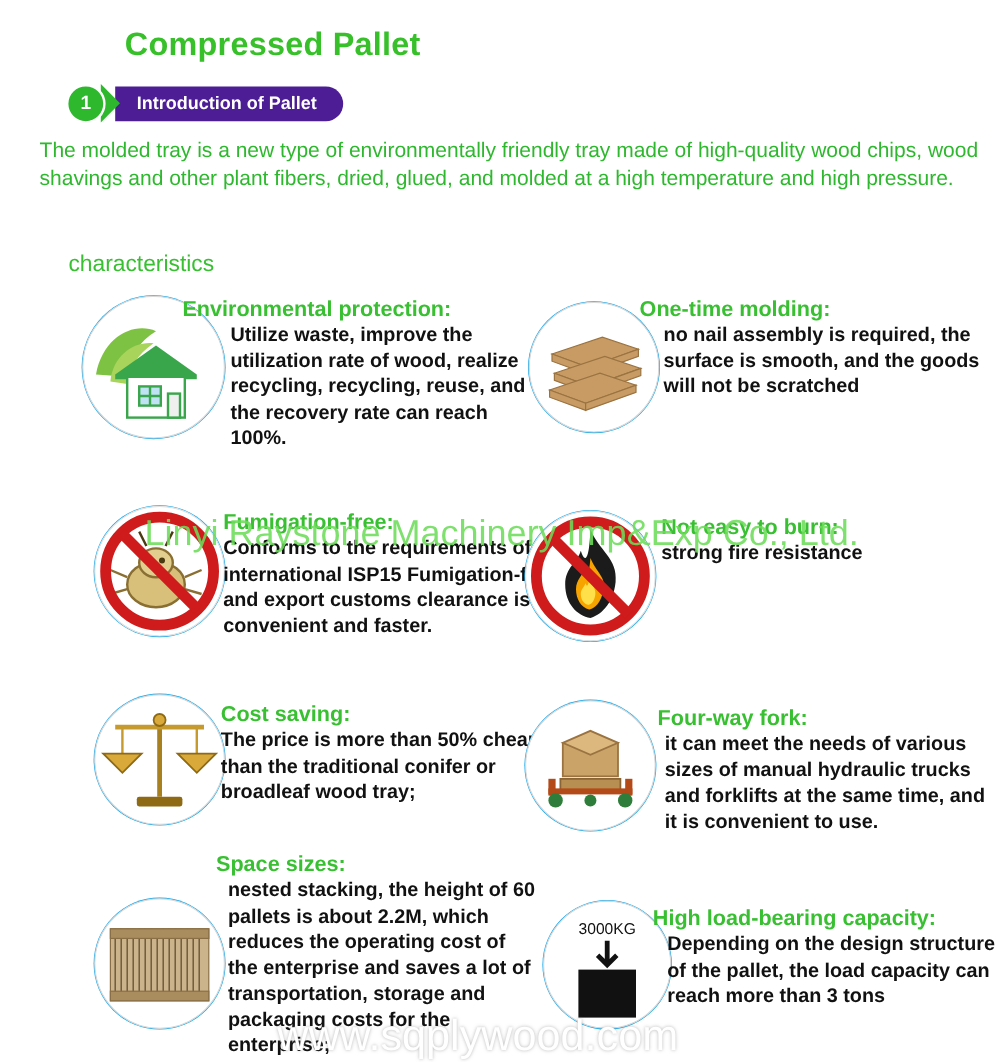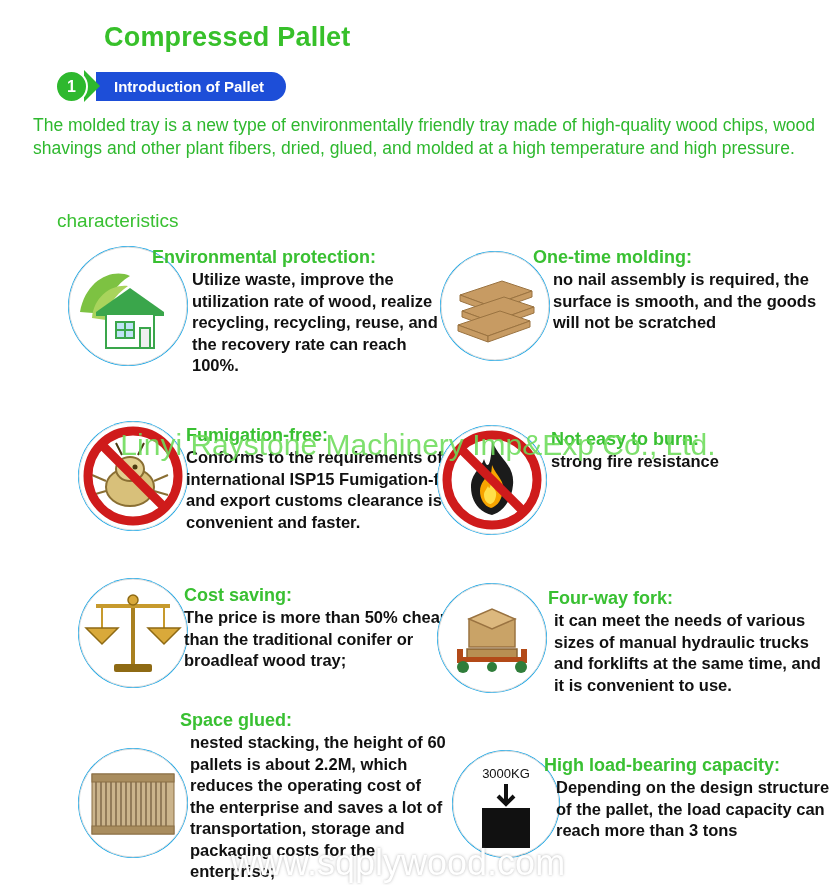--- a/index.html
+++ b/index.html
@@ -59,21 +59,21 @@
     position: absolute;
     left: 0; top: 0;
     width: 0; height: 0;
     border-top: 16.5px solid transparent;
     border-bottom: 16.5px solid transparent;
     border-left: 16px solid #2eb82e;
   }
   .badge-label {
     height: 29px;
     margin-left: -4px;
-    background: #1d4ed8;
+    background: #4c1d95;
     color: #ffffff;
     font-size: 15px;
     font-weight: bold;
     display: flex;
     align-items: center;
     padding: 0 22px 0 18px;
     border-radius: 0 15px 15px 0;
   }
 
   
@@ -289,21 +289,21 @@
           <line x1="78" y1="26" x2="78" y2="86"></line>
             <line x1="83" y1="26" x2="83" y2="86"></line>
           <line x1="88" y1="26" x2="88" y2="86"></line>
         </g>
         <rect x="14" y="26" width="82" height="8" fill="#a98d5f"></rect>
         <rect x="14" y="78" width="82" height="8" fill="#a98d5f"></rect>
       </g>
     </svg>
   </div>
   <div class="feat" style="left:180px; top:710px; width:268px;">
-    <div class="feat-head">Space glued:</div>
+    <div class="feat-head">Space sizes:</div>
     <div class="feat-body" style="padding-left:10px;">nested stacking, the height of 60 pallets is about 2.2M, which reduces the operating cost of the enterprise and saves a lot of transportation, storage and packaging costs for the enterprise;</div>
   </div>
 
   <div class="icon-circle" style="left:452px; top:750px; width:108px; height:108px;">
     <svg width="108" height="108" viewBox="0 0 108 108">
       <circle cx="54" cy="54" r="53" fill="#ffffff" stroke="#d9d9d9" stroke-width="1"></circle>
       <text x="54" y="28" font-family="Liberation Sans, sans-serif" font-size="13" fill="#111111" text-anchor="middle">3000KG</text>
       <path d="M54 34 L54 52 M46 46 L54 54 L62 46" stroke="#111111" stroke-width="4" fill="none"></path>
       <rect x="30" y="58" width="48" height="40" fill="#111111"></rect>
     </svg>

